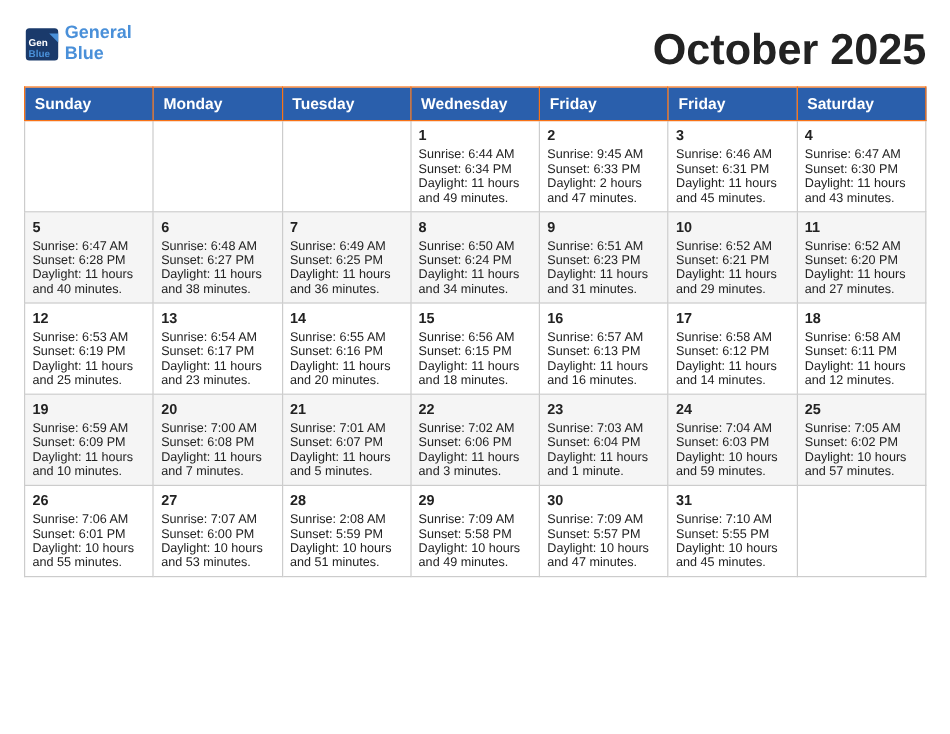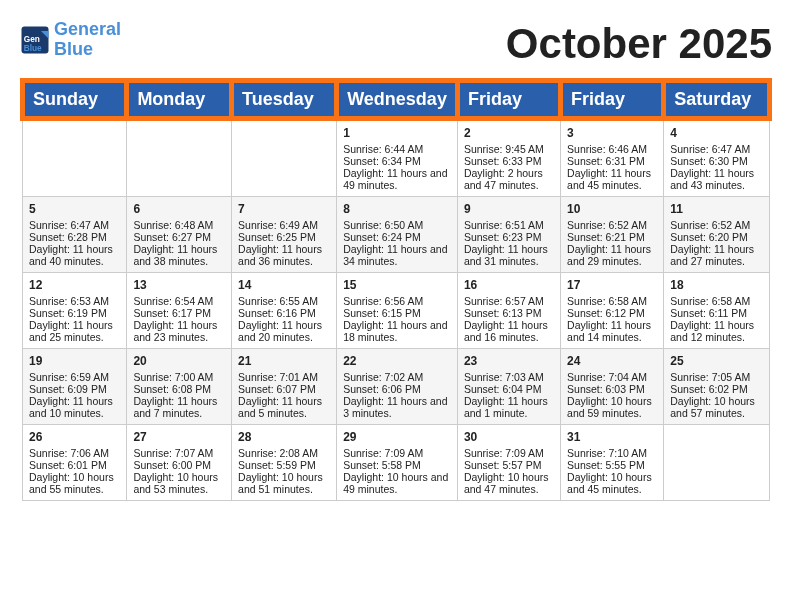--- a/index.html
+++ b/index.html
@@ -15,57 +15,57 @@
       align-items: flex-start;
       justify-content: space-between;
       margin-bottom: 10px;
       gap: 32px;
     }
     .logo {
       display: flex;
       align-items: center;
     }
     .logo-text {
-      font-size: 18px;
+      font-size: 15px;
       font-weight: bold;
       color: #1a3a6b;
       line-height: 1.1;
     }
     .logo-text span {
       color: #4a90d9;
     }
     .logo-icon {
       width: 30px;
       height: 30px;
       margin-right: 4px;
     }
     .title-section {
       text-align: right;
     }
     .month-title {
-      font-size: 42px;
+      font-size: 36px;
       font-weight: bold;
       color: #222;
     }
     .location {
       font-size: 14px;
       color: #444;
     }
     .calendar {
       width: 100%;
       border-collapse: collapse;
       border: 1px solid #ccc;
     }
     .calendar th {
       background-color: #2a5fac;
       color: white;
       text-align: left;
       padding: 6px 8px;
-      font-size: 18px;
-      border: 5px solid #f97316;
+      font-size: 13px;
+      border: 1px solid #f97316;
     }
     .calendar td {
       vertical-align: top;
       padding: 5px 6px;
       border: 1px solid #ccc;
       font-size: 10.5px;
       color: #222;
       width: 14.28%;
       min-height: 80px;
       background: #fff;

